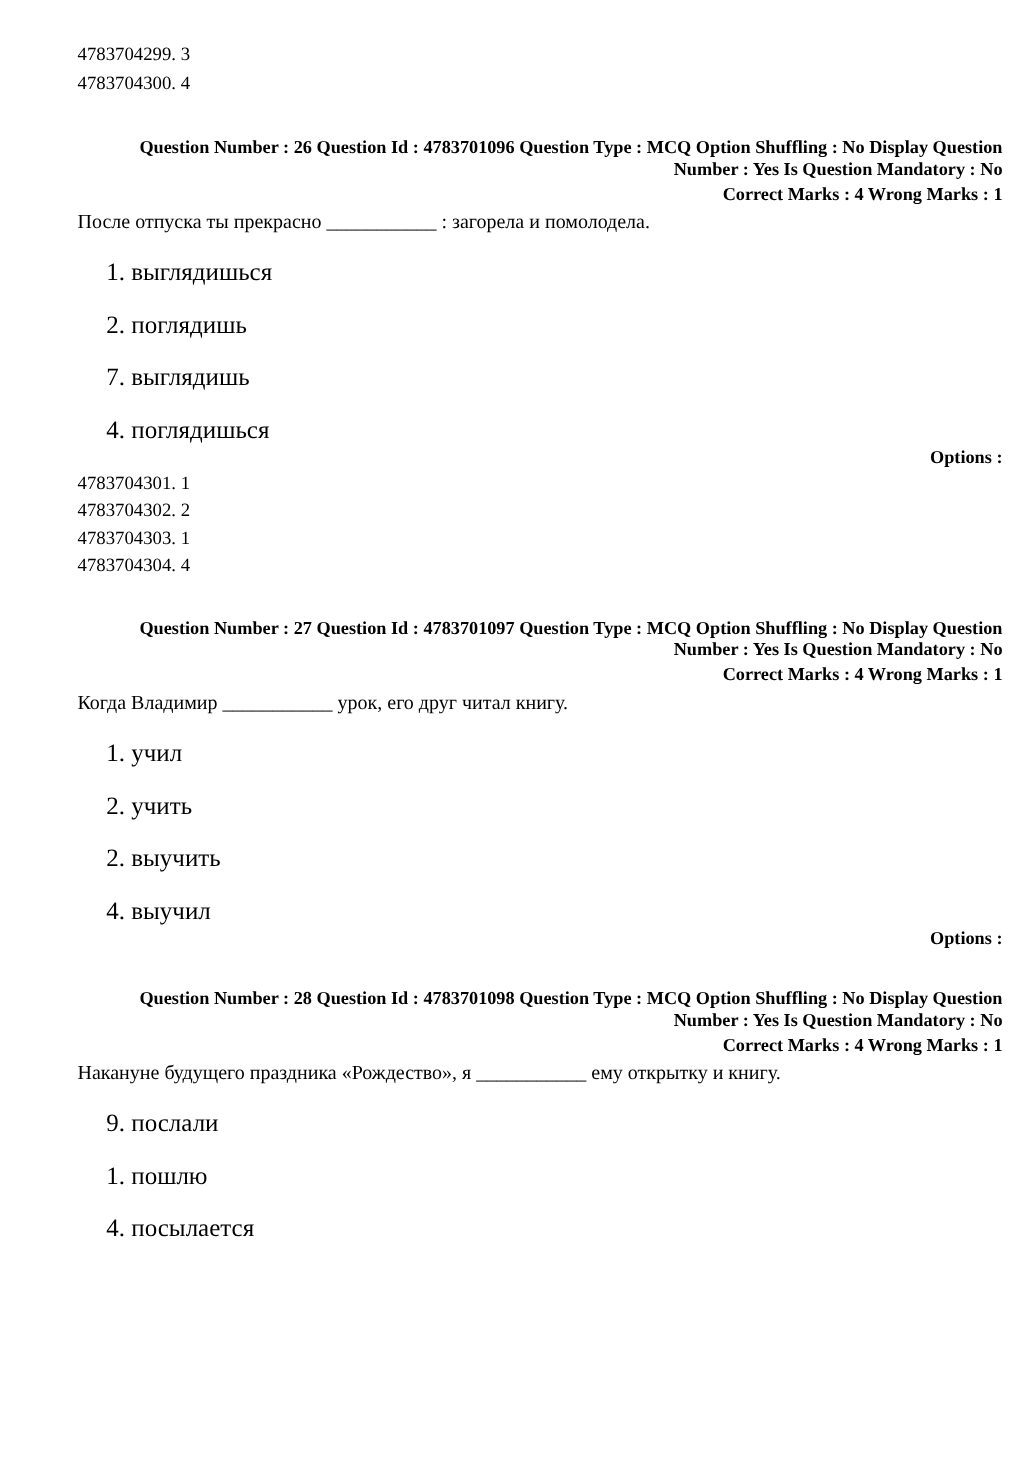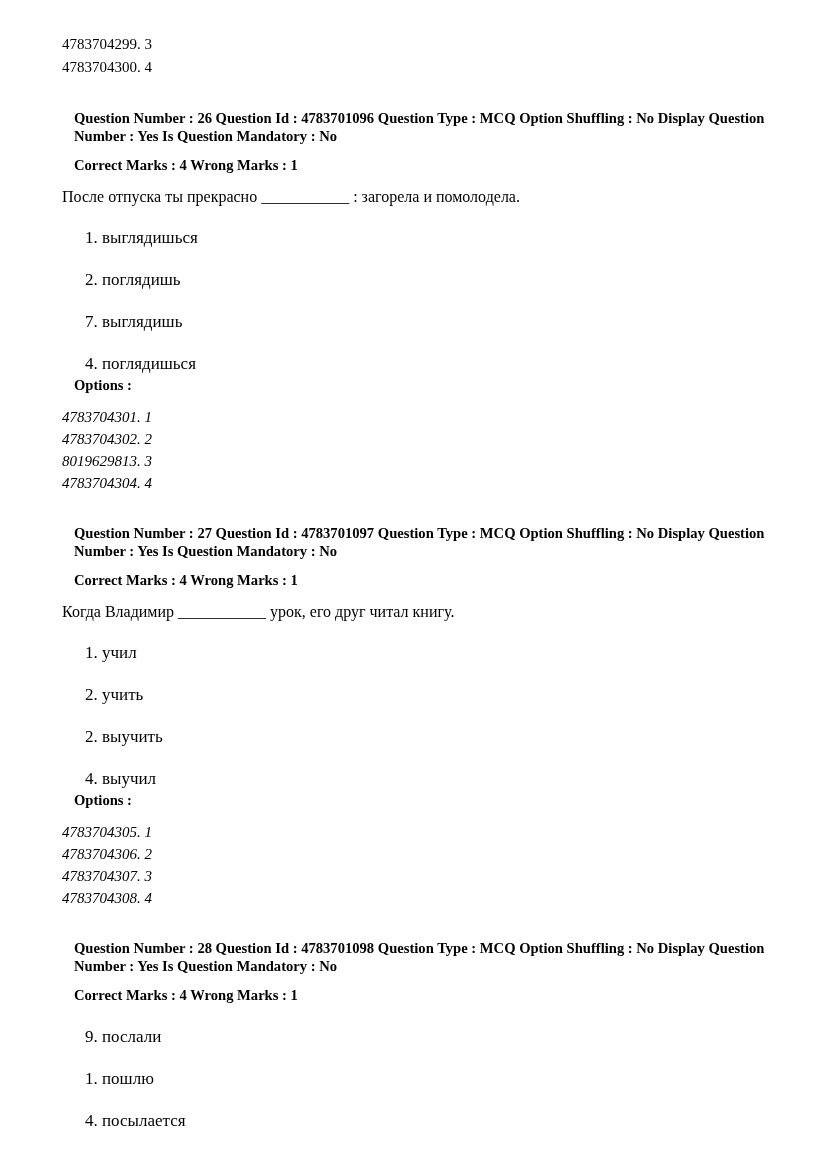--- a/index.html
+++ b/index.html
@@ -11,44 +11,45 @@
     background: #ffffff;
     color: #000000;
     font-family: "Liberation Serif", "DejaVu Serif", serif;
     padding: 33px 24px 0 62px;
     overflow: hidden;
   }
   .partials { font-size: 15px; }
   .partial-line { line-height: 23px; white-space: pre; }
   .question { margin-top: 31px; }
   .meta {
-    margin: 12px;
+    margin: 0;
     font-weight: bold;
     font-size: 14.6px;
     line-height: 17.5px;
+    text-align: right;
   }
   .meta-line { display: block; white-space: pre; }
   .marks { margin-top: 2.5px; }
   .qtext {
     margin: 3px 0 0 0;
     font-size: 16px;
     line-height: 19px;
     white-space: pre;
   }
   .choices { padding-left: 23px; }
   .choice {
     margin: 23px 0 0 0;
-    font-size: 17px;
+    font-size: 20px;
     line-height: 19px;
     white-space: pre;
   }
   .choice.first { margin-top: 22px; }
   .options-label { margin-top: 4px; }
   .option-ids { font-size: 15px; }
-  .option-id { margin: 0; line-height: 22px; white-space: pre; font-style: italic; }
+  .option-id { margin: 0; line-height: 22px; white-space: pre; }
 </style>
 </head>
 <body>
 
 <div class="page">
 
   <div class="partials">
     <div class="partial-line">4783704299. 3</div>
     <div class="partial-line">4783704300. 4</div>
   </div>
@@ -63,53 +64,48 @@
     <div class="choices">
       <p class="choice first">1. выглядишься</p>
       <p class="choice">2. поглядишь</p>
       <p class="choice">7. выглядишь</p>
       <p class="choice">4. поглядишься</p>
     </div>
     <p class="meta options-label">Options :</p>
     <div class="option-ids">
       <p class="option-id">4783704301. 1</p>
       <p class="option-id">4783704302. 2</p>
-      <p class="option-id">8019629813. 3</p>
+      <p class="option-id">4783704303. 1</p>
       <p class="option-id">4783704304. 4</p>
     </div>
   </section>
 
   <section class="question">
     <p class="meta">
       <span class="meta-line">Question Number : 27 Question Id : 4783701097 Question Type : MCQ Option Shuffling : No Display Question</span>
       <span class="meta-line">Number : Yes Is Question Mandatory : No</span>
     </p>
     <p class="meta marks">Correct Marks : 4 Wrong Marks : 1</p>
     <p class="qtext">Когда Владимир ___________ урок, его друг читал книгу.</p>
     <div class="choices">
       <p class="choice first">1. учил</p>
       <p class="choice">2. учить</p>
       <p class="choice">2. выучить</p>
       <p class="choice">4. выучил</p>
     </div>
     <p class="meta options-label">Options :</p>
-    <div class="option-ids">
-      <p class="option-id">4783704305. 1</p>
-      <p class="option-id">4783704306. 2</p>
-      <p class="option-id">4783704307. 3</p>
-      <p class="option-id">4783704308. 4</p>
-    </div>
   </section>
 
   <section class="question">
     <p class="meta">
       <span class="meta-line">Question Number : 28 Question Id : 4783701098 Question Type : MCQ Option Shuffling : No Display Question</span>
       <span class="meta-line">Number : Yes Is Question Mandatory : No</span>
     </p>
     <p class="meta marks">Correct Marks : 4 Wrong Marks : 1</p>
+    <p class="qtext">Накануне будущего праздника «Рождество», я ___________ ему открытку и книгу.</p>
     <div class="choices">
       <p class="choice first">9. послали</p>
       <p class="choice">1. пошлю</p>
       <p class="choice">4. посылается</p>
     </div>
   </section>
 
 </div>
 
 </body></html>

